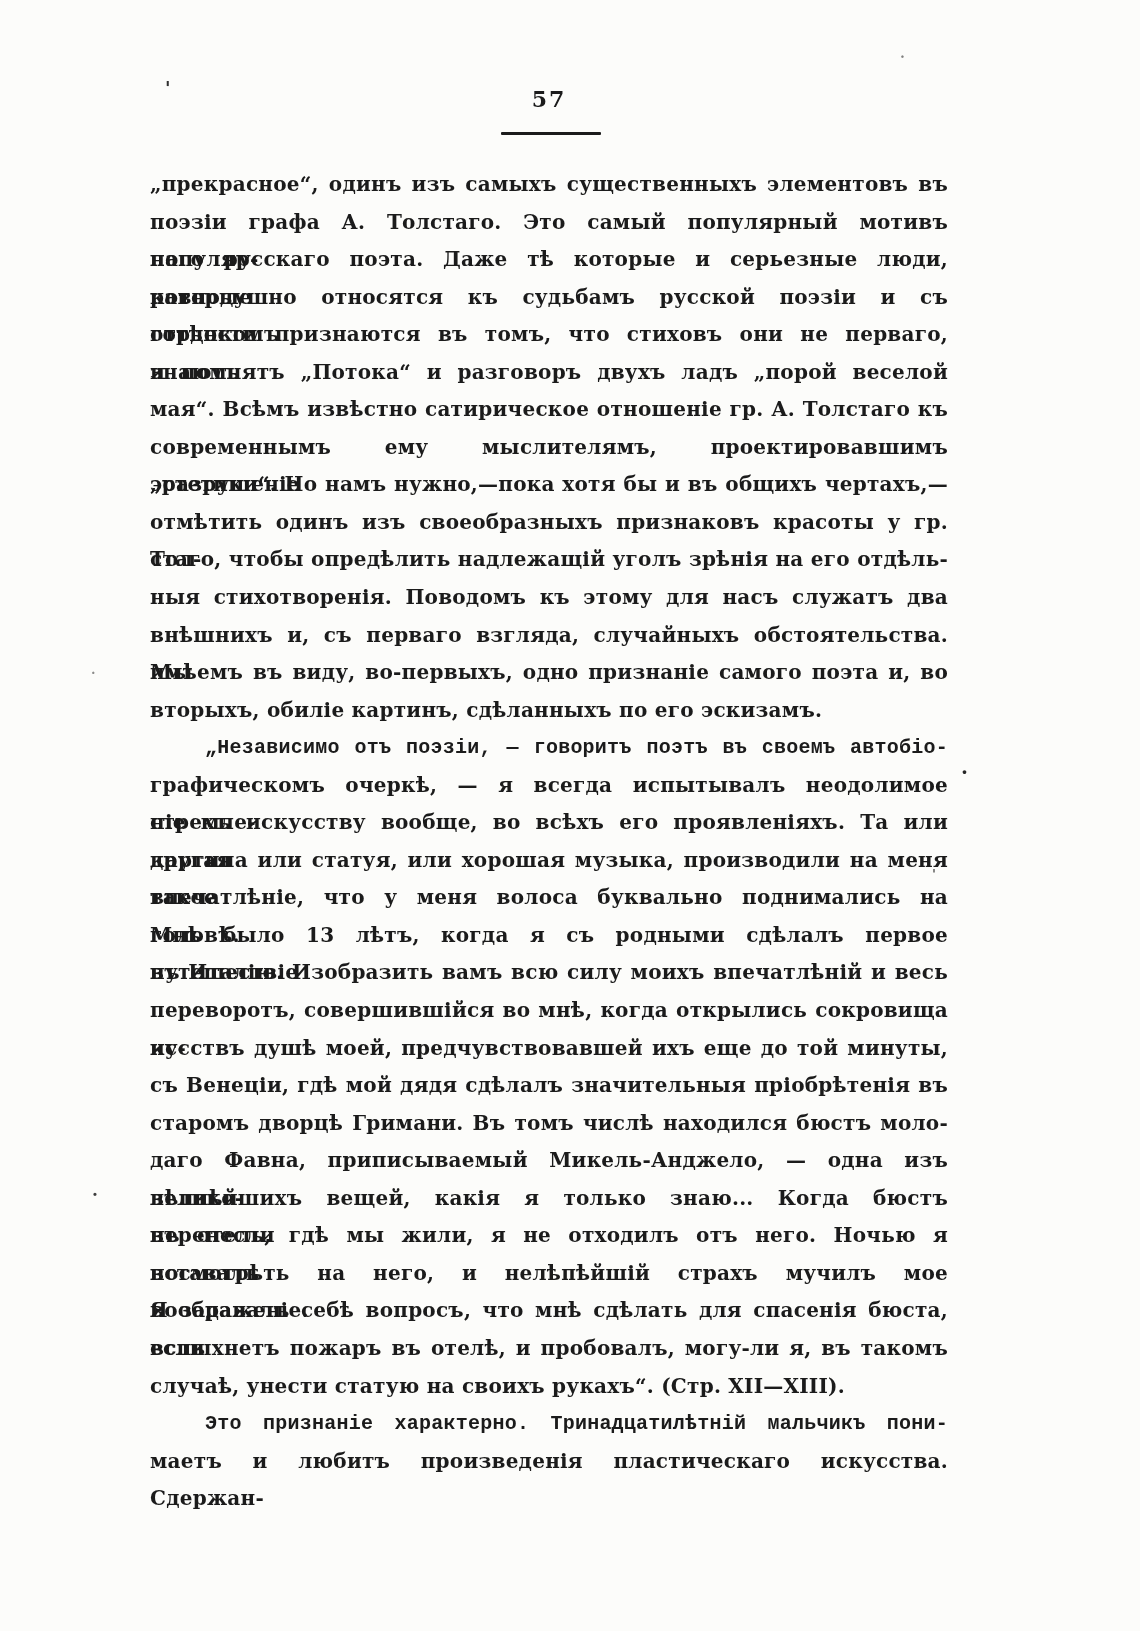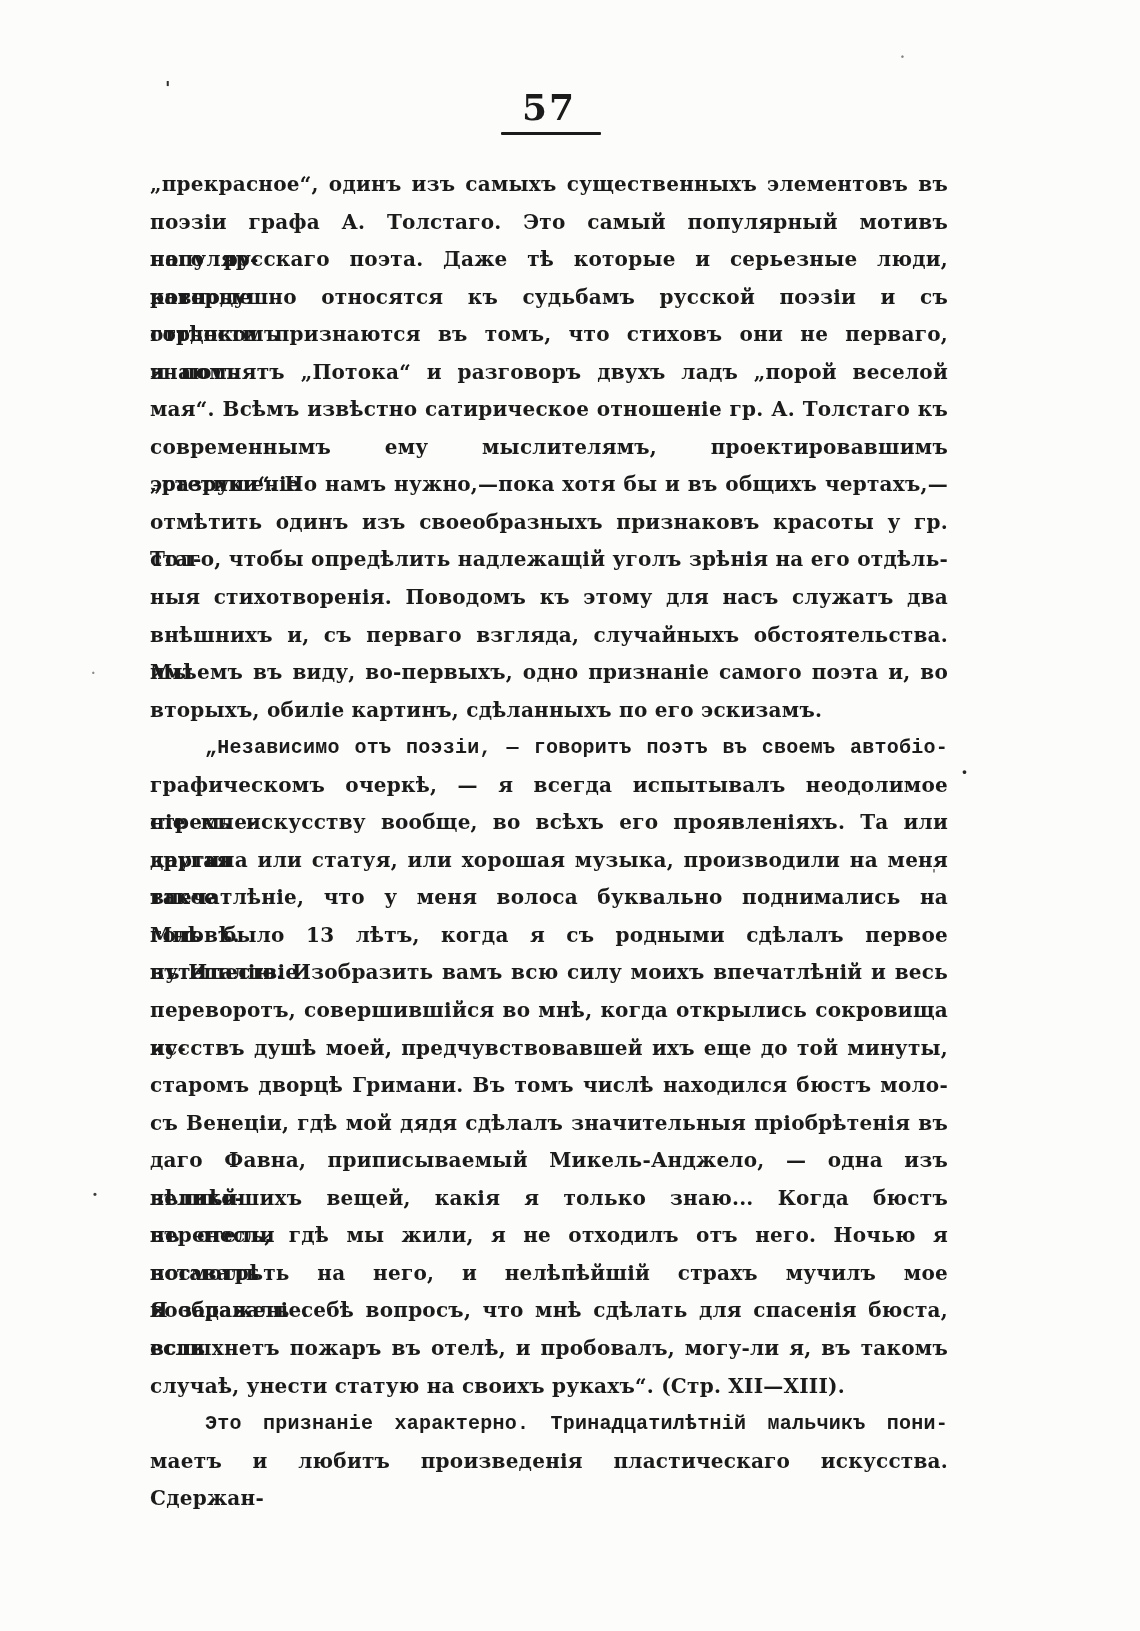--- a/index.html
+++ b/index.html
@@ -12,21 +12,21 @@
     position: relative;
     width: 1140px; height: 1631px;
     background: var(--paper, #fcfcfa);
     overflow: hidden;
     color: var(--ink, #1b1b1b);
   }
   .pagenum {
     position: absolute;
     left: 449px; top: 86px; width: 200px;
     text-align: center;
-    font-size: 36px;
+    font-size: 22px;
     font-weight: bold;
     letter-spacing: 2px;
     color: var(--ink, #1b1b1b);
   }
   .pagenum-rule {
     position: absolute;
     left: 501px; top: 132px;
     width: 100px; height: 3px;
     background: var(--ink, #1b1b1b);
     border-radius: 1px;
@@ -82,22 +82,22 @@
       <div class="line flush-end">вторыхъ, обиліе картинъ, сдѣланныхъ по его эскизамъ.</div>
       <div class="line indent">„Независимо отъ поэзіи, — говоритъ поэтъ въ своемъ автобіо-</div>
       <div class="line">графическомъ очеркѣ, — я всегда испытывалъ неодолимое стремле-</div>
       <div class="line">ніе къ искусству вообще, во всѣхъ его проявленіяхъ. Та или другая</div>
       <div class="line">картина или статуя, или хорошая музыка, производили на меня такое</div>
       <div class="line">впечатлѣніе, что у меня волоса буквально поднимались на головѣ.</div>
       <div class="line">Мнѣ было 13 лѣтъ, когда я съ родными сдѣлалъ первое путешествіе</div>
       <div class="line">въ Италію. Изобразить вамъ всю силу моихъ впечатлѣній и весь</div>
       <div class="line">переворотъ, совершившійся во мнѣ, когда открылись сокровища ис-</div>
       <div class="line">кусствъ душѣ моей, предчувствовавшей ихъ еще до той минуты,</div>
+      <div class="line">съ Венеціи, гдѣ мой дядя сдѣлалъ значительныя пріобрѣтенія въ</div>
       <div class="line">старомъ дворцѣ Гримани. Въ томъ числѣ находился бюстъ моло-</div>
-      <div class="line">съ Венеціи, гдѣ мой дядя сдѣлалъ значительныя пріобрѣтенія въ</div>
       <div class="line">даго Фавна, приписываемый Микель-Анджело, — одна изъ велико-</div>
       <div class="line">лѣпнѣйшихъ вещей, какія я только знаю... Когда бюстъ перенесли</div>
       <div class="line">въ отель, гдѣ мы жили, я не отходилъ отъ него. Ночью я вставалъ</div>
       <div class="line">посмотрѣть на него, и нелѣпѣйшій страхъ мучилъ мое воображеніе.</div>
       <div class="line">Я задавалъ себѣ вопросъ, что мнѣ сдѣлать для спасенія бюста, если</div>
       <div class="line">вспыхнетъ пожаръ въ отелѣ, и пробовалъ, могу-ли я, въ такомъ</div>
       <div class="line flush-end">случаѣ, унести статую на своихъ рукахъ“. (Стр. XII—XIII).</div>
       <div class="line indent">Это признаніе характерно. Тринадцатилѣтній мальчикъ пони-</div>
       <div class="line">маетъ и любитъ произведенія пластическаго искусства. Сдержан-</div>
     </div>

